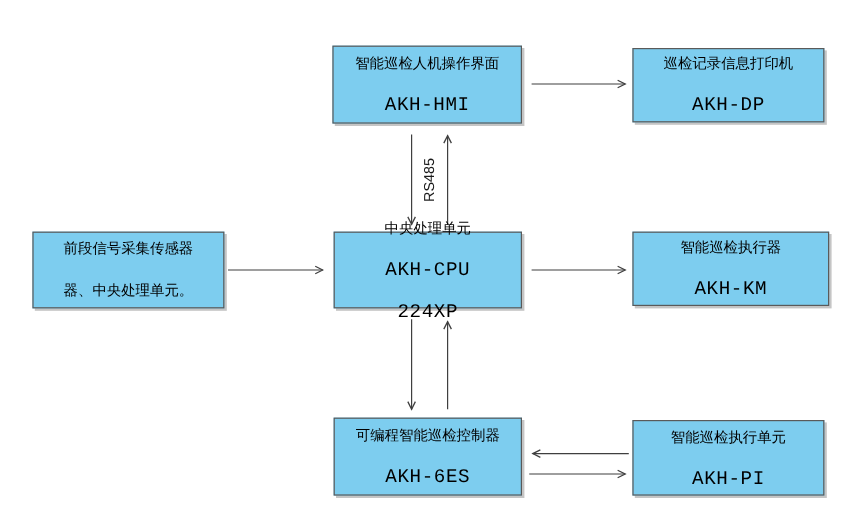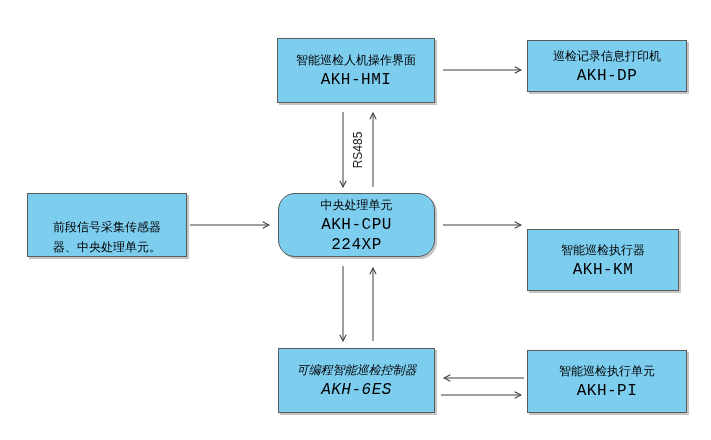--- a/index.html
+++ b/index.html
@@ -23,21 +23,21 @@
   .node {
     position: absolute;
     box-sizing: border-box;
     background: var(--box-fill, #7dcdef);
     border: 1px solid var(--box-border, #5a5a5a);
     box-shadow: 2px 2px 0 rgba(150,150,150,0.55);
     display: flex;
     flex-direction: column;
     align-items: center;
     justify-content: center;
-    gap: 3px;
+    gap: 18px;
     text-align: center;
     color: #000000;
     font-size: 12px;
     line-height: 17px;
   }
   .node .line {
     white-space: nowrap;
   }
   .node .line.code {
     font-family: "Liberation Mono", "DejaVu Sans Mono", monospace;
@@ -72,38 +72,38 @@
       <line x1="373" y1="341" x2="373" y2="268" stroke="#3f3f3f" stroke-width="1" marker-end="url(#arrowhead)"></line>
       <line x1="524" y1="378" x2="444" y2="378" stroke="#3f3f3f" stroke-width="1" marker-end="url(#arrowhead)"></line>
       <line x1="441" y1="395" x2="521" y2="395" stroke="#3f3f3f" stroke-width="1" marker-end="url(#arrowhead)"></line>
     </svg>
 
   <div class="edge-label" style="left: 358px; top: 150px;">RS485</div>
 <div class="node" style="left: 277px; top: 38px; width: 158px; height: 65px;">
       <div class="line">智能巡检人机操作界面</div>
       <div class="line code">AKH-HMI</div>
     </div>
-    <div class="node" style="left: 527px; top: 40px; width: 160px; height: 52px;">
+    <div class="node" style="left: 527px; top: 40px; width: 160px; height: 62px;">
       <div class="line">巡检记录信息打印机</div>
       <div class="line code">AKH-DP</div>
     </div>
-    <div class="node" style="left: 27px; top: 193px; width: 160px; height: 64px; justify-content: flex-end;">
+    <div class="node" style="left: 27px; top: 193px; width: 160px; height: 64px;">
       <div class="line">前段信号采集传感器</div>
       <div class="line">器、中央处理单元。</div>
     </div>
-    <div class="node" style="left: 278px; top: 193px; width: 157px; height: 64px; border-radius: 17px;">
+    <div class="node" style="left: 278px; top: 193px; width: 157px; height: 64px;">
       <div class="line">中央处理单元</div>
       <div class="line code">AKH-CPU</div>
       <div class="line code">224XP</div>
     </div>
-    <div class="node" style="left: 527px; top: 193px; width: 152px; height: 62px; margin-top: 36px;">
+    <div class="node" style="left: 527px; top: 193px; width: 164px; height: 62px;">
       <div class="line">智能巡检执行器</div>
       <div class="line code">AKH-KM</div>
     </div>
-    <div class="node" style="left: 278px; top: 348px; width: 157px; height: 65px; font-style: italic;">
+    <div class="node" style="left: 278px; top: 348px; width: 157px; height: 65px;">
       <div class="line">可编程智能巡检控制器</div>
       <div class="line code">AKH-6ES</div>
     </div>
     <div class="node" style="left: 527px; top: 350px; width: 160px; height: 63px;">
       <div class="line">智能巡检执行单元</div>
       <div class="line code">AKH-PI</div>
     </div>
   </div>
 
 </body></html>

